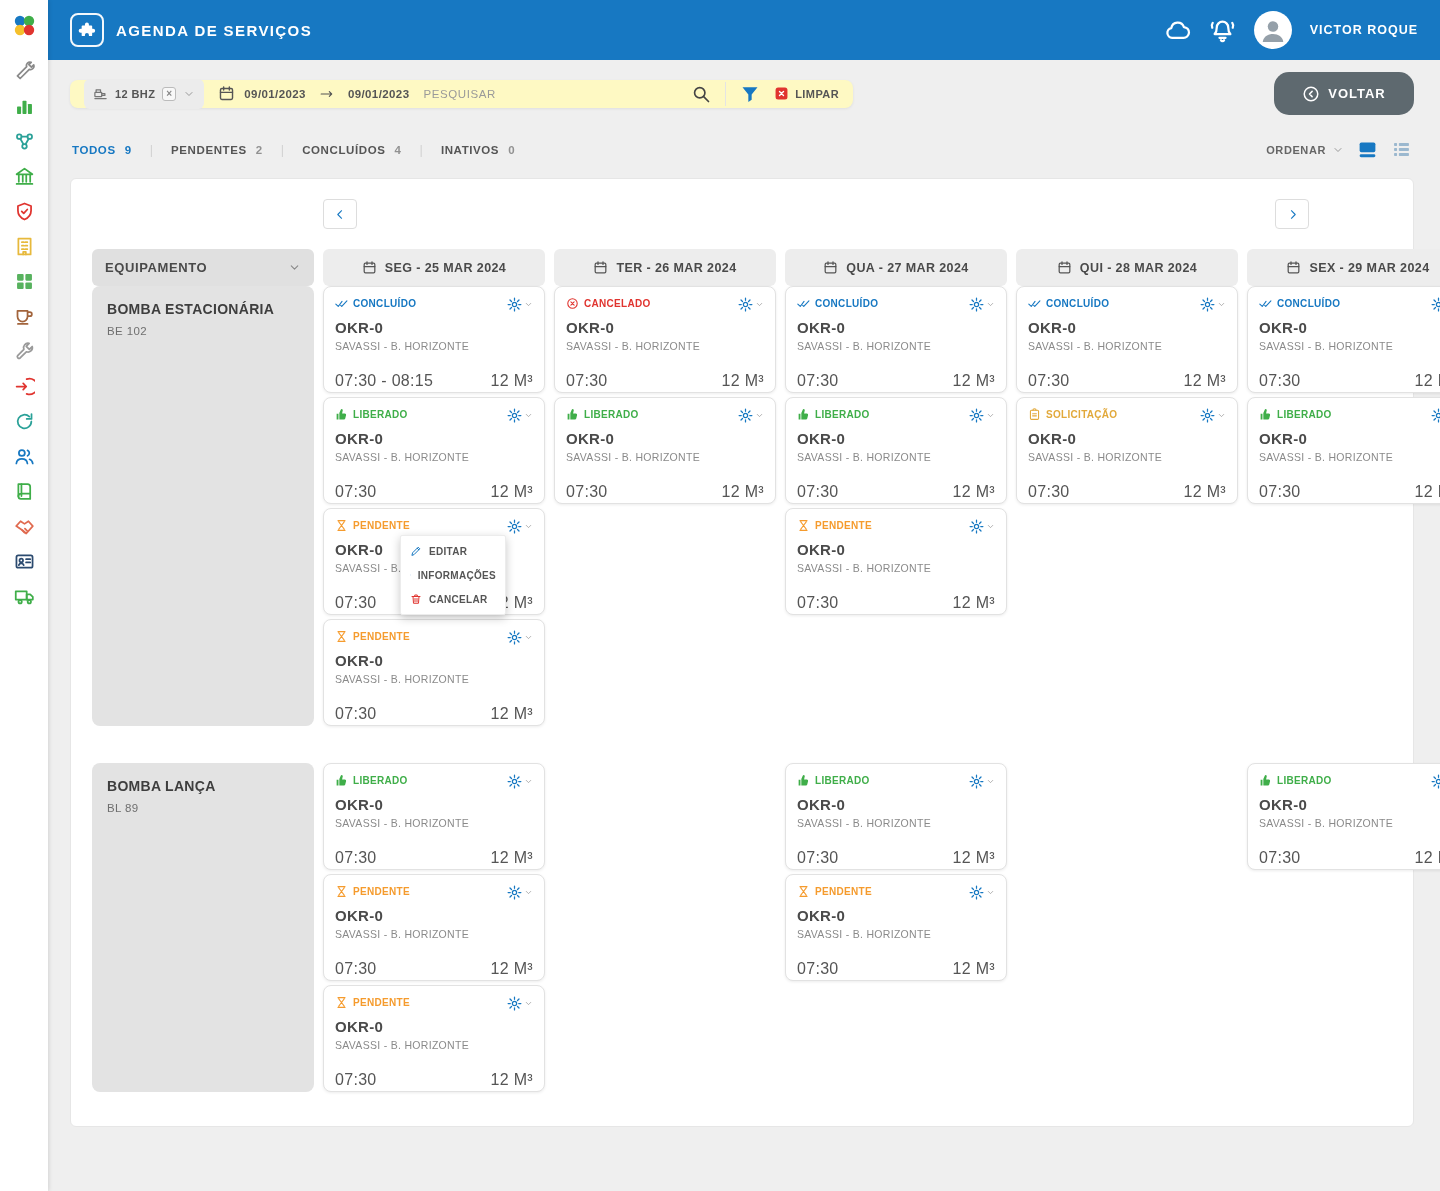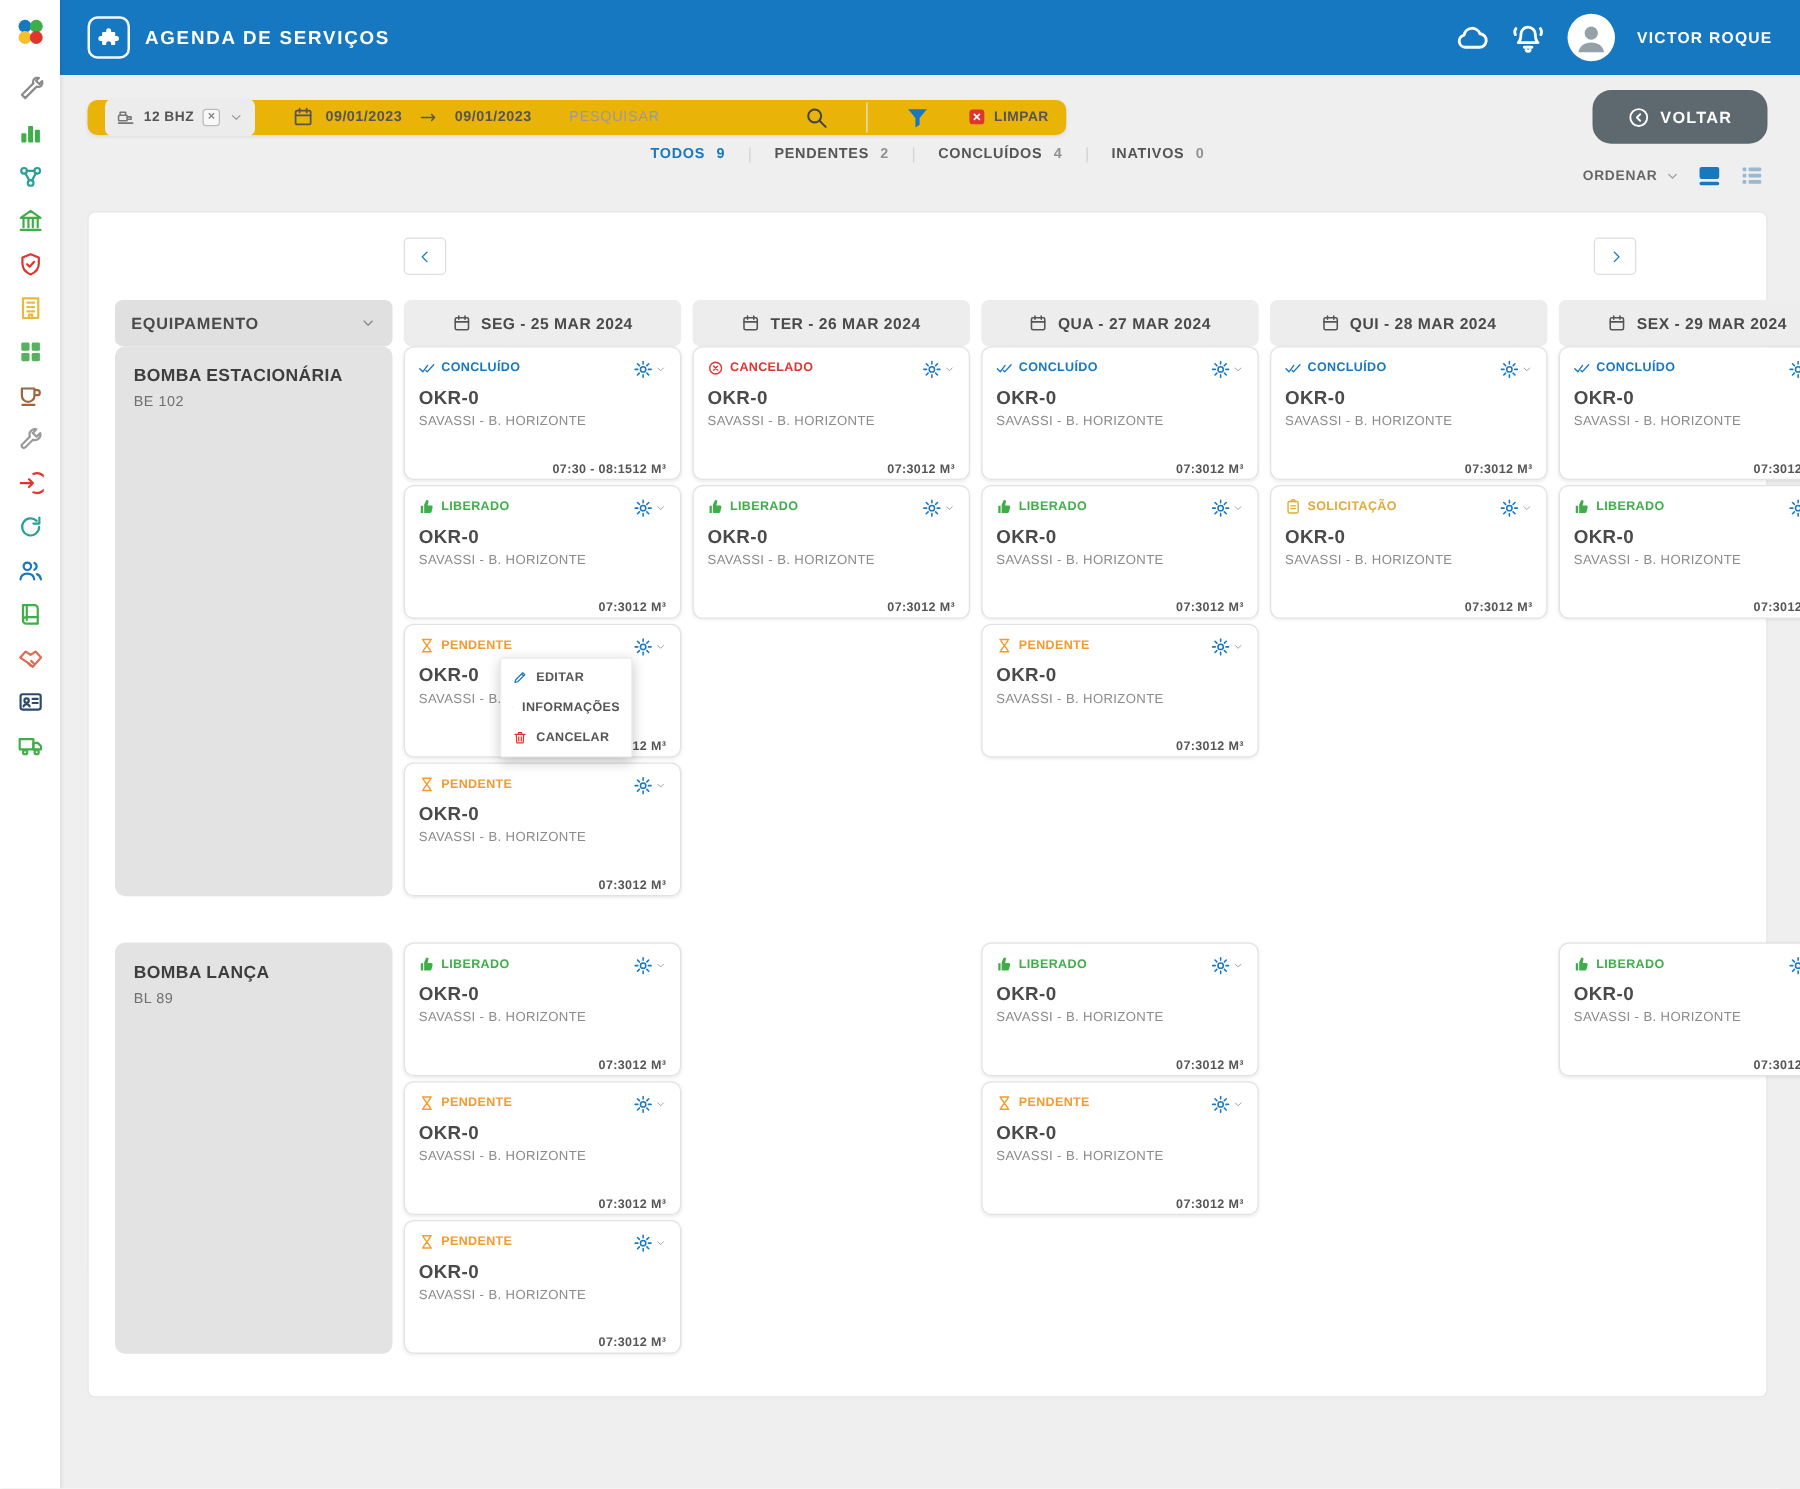--- a/index.html
+++ b/index.html
@@ -22,40 +22,40 @@
   .top-right{margin-left:auto;display:flex;align-items:center;gap:18px;}
   .top-i{width:27px;height:27px;color:#fff;cursor:pointer;}
   .avatar{width:38px;height:38px;border-radius:50%;background:#fff;padding:4px;display:flex;cursor:pointer;overflow:hidden;}
   .user-name{color:#fff;font-weight:bold;font-size:12.5px;letter-spacing:1px;}
 
   
   .content{position:absolute;left:48px;top:60px;right:0;bottom:0;padding:12px 26px 0 22px;}
 
   
   .filter-row{display:flex;align-items:center;}
-  .filter-card{background:#eab308;border-radius:8px;height:28px;display:flex;align-items:center;padding:0 14px;gap:30px;width:783px;box-shadow:0 1px 3px rgba(0,0,0,.07);}
+  .filter-card{background:#fef9c3;border-radius:8px;height:28px;display:flex;align-items:center;padding:0 14px;gap:14px;width:783px;box-shadow:0 1px 3px rgba(0,0,0,.07);}
   .chip{background:#ececec;border-radius:6px;height:30px;display:flex;align-items:center;gap:7px;padding:0 9px;font-size:11px;font-weight:bold;color:#555;letter-spacing:.4px;cursor:pointer;}
   .chip .eq{width:15px;height:15px;color:#777;}
   .chip-x{width:14px;height:14px;border:1px solid #bbb;border-radius:3px;font-size:10px;line-height:1;display:flex;align-items:center;justify-content:center;color:#888;background:#f8f8f8;cursor:pointer;}
   .chev{width:12px;height:12px;color:#999;}
   .date-group{display:flex;align-items:center;gap:9px;font-size:11.5px;font-weight:bold;color:#555;letter-spacing:.4px;cursor:pointer;}
   .date-group .cal{width:17px;height:17px;color:#555;}
   .date-group .arr{width:24px;height:14px;color:#555;}
   .search-input{flex:1;border:none;outline:none;background:transparent;font-family:inherit;font-size:11.5px;letter-spacing:.6px;color:#555;}
   .search-input::placeholder{color:#9a9a9a;}
   .search-i{width:20px;height:20px;color:#444;cursor:pointer;}
   .vline{width:1px;height:24px;background:#e4e4e4;}
   .funnel{width:20px;height:20px;color:#1778c2;cursor:pointer;}
   .limpar{display:flex;align-items:center;gap:6px;font-size:11px;font-weight:bold;color:#555;letter-spacing:.4px;cursor:pointer;}
   .limpar .xsq{width:15px;height:15px;color:#e0342f;}
   .voltar{margin-left:auto;width:140px;height:43px;border-radius:15px;background:#5e696f;color:#fff;border:none;display:flex;align-items:center;justify-content:center;gap:8px;font-size:13px;letter-spacing:1px;font-weight:bold;font-family:inherit;cursor:pointer;}
   .voltar .i{width:18px;height:18px;}
 
   
-  .tabs-row{display:flex;align-items:center;padding:0 2px;flex-direction:column;}
+  .tabs-row{margin-top:24px;display:flex;align-items:center;padding:0 2px;}
   .tabs{display:flex;align-items:center;gap:18px;}
   .tab{display:flex;align-items:center;gap:9px;font-size:11.5px;font-weight:bold;letter-spacing:.6px;color:#555;cursor:pointer;}
   .tab .tab-count{color:#919191;}
   .tab.active{color:#1778c2;}
   .tab.active .tab-count{color:#1778c2;}
   .tab-sep{color:#d3d3d3;font-size:13px;}
   .tabs-right{margin-left:auto;display:flex;align-items:center;gap:13px;}
   .ordenar{display:flex;align-items:center;gap:6px;font-size:11px;font-weight:bold;color:#666;letter-spacing:.6px;cursor:pointer;}
   .toggle{width:21px;height:21px;color:#1778c2;cursor:pointer;}
   .toggle.inactive{color:#9bb8cf;}
@@ -82,21 +82,21 @@
   
   .card{position:relative;background:#fff;border:1px solid #e2e2e2;border-radius:8px;height:107px;padding:10px 11px 2px;box-shadow:0 1px 3px rgba(0,0,0,.08);display:flex;flex-direction:column;}
   .card-top{display:flex;align-items:flex-start;justify-content:space-between;}
   .badge{display:flex;align-items:center;gap:5px;font-size:10px;font-weight:bold;letter-spacing:.3px;}
   .badge .bi{width:13px;height:13px;}
   .card-actions{display:flex;align-items:center;gap:2px;color:#1778c2;cursor:pointer;}
   .gear{width:15px;height:15px;}
   .card-actions .chev{width:9px;height:9px;color:#9a9a9a;}
   .card-title{margin-top:7px;font-size:15px;font-weight:bold;color:#4a4a4a;letter-spacing:.3px;}
   .card-sub{margin-top:4px;font-size:10.5px;color:#8a8a8a;letter-spacing:.3px;}
-  .card-foot{margin-top:auto;display:flex;justify-content:flex-end;font-size:10px;color:#555;font-weight:bold;letter-spacing:.3px;}
+  .card-foot{margin-top:auto;display:flex;justify-content:space-between;font-size:16px;color:#555;font-weight:normal;letter-spacing:.3px;}
 
   
   .ctx-menu{position:absolute;left:76px;top:26px;width:106px;background:#fff;border:1px solid #ececec;box-shadow:0 3px 10px rgba(0,0,0,.22);z-index:45;padding:3px 0;border-radius:2px;}
   .ctx-item{display:flex;align-items:center;gap:7px;padding:6px 9px;font-size:10px;font-weight:bold;color:#555;letter-spacing:.3px;cursor:pointer;}
   .ctx-item .mi{width:12px;height:12px;}
 </style>
 </head>
 <body>
 
 <aside class="sidebar">

